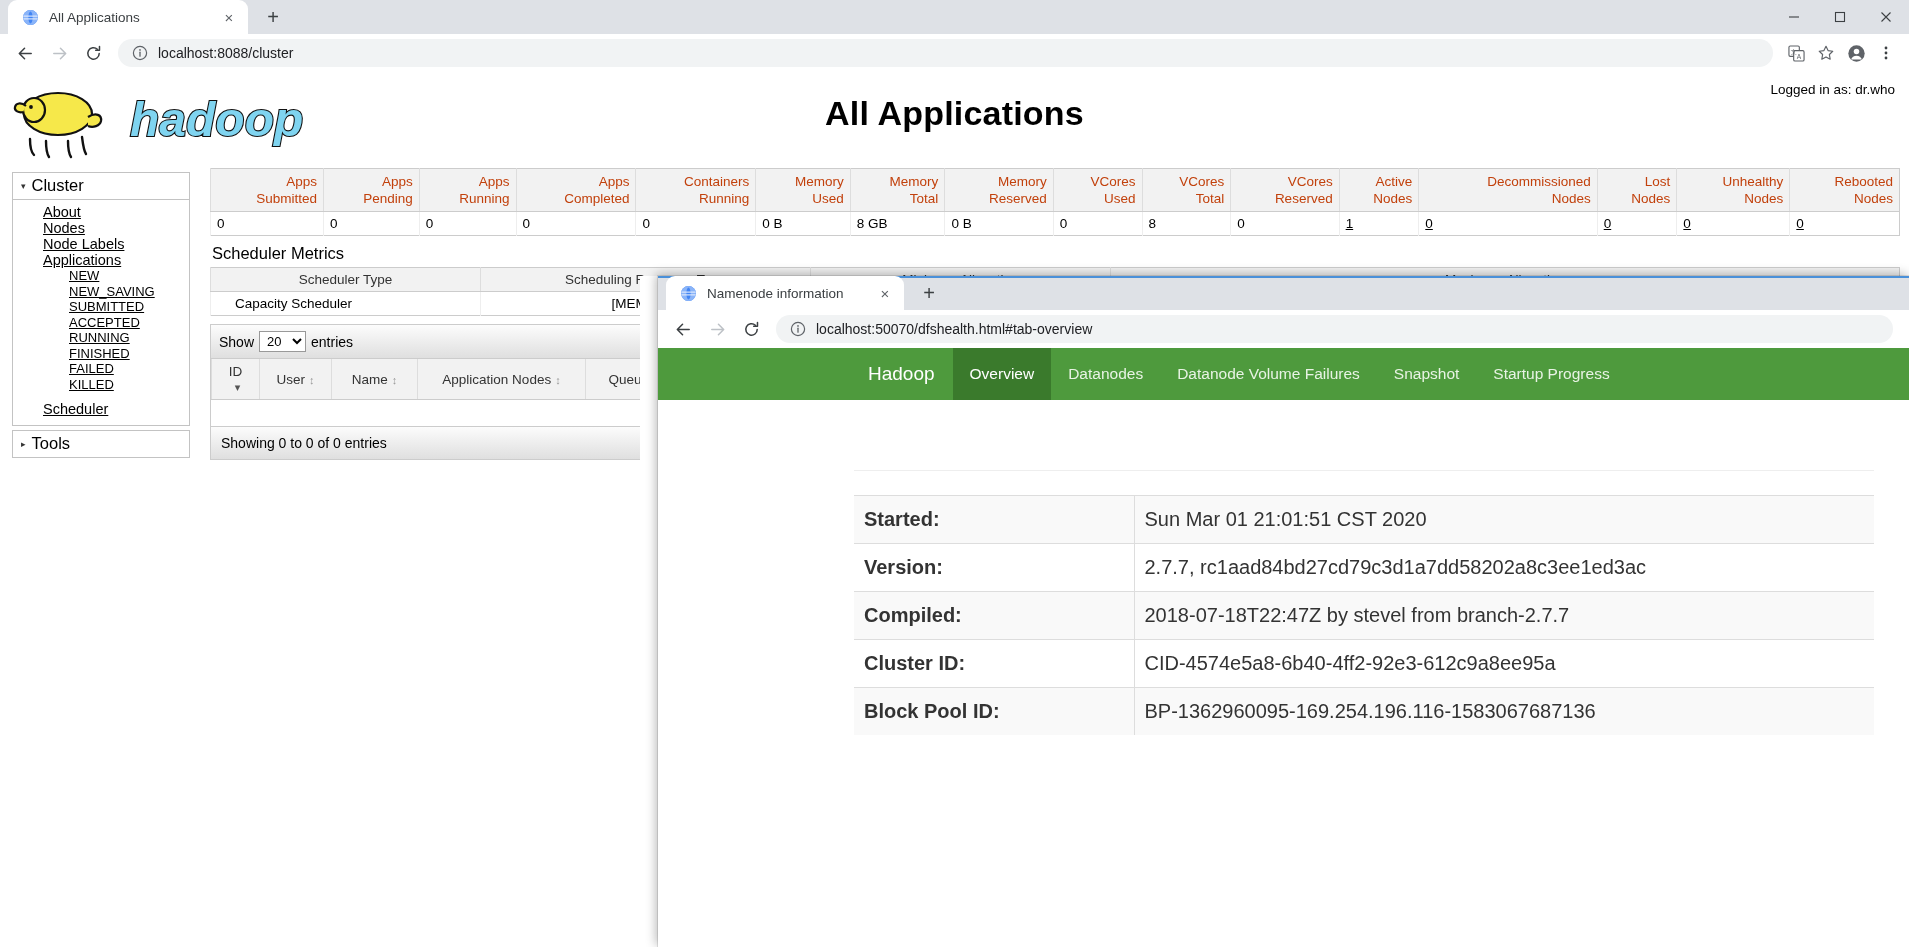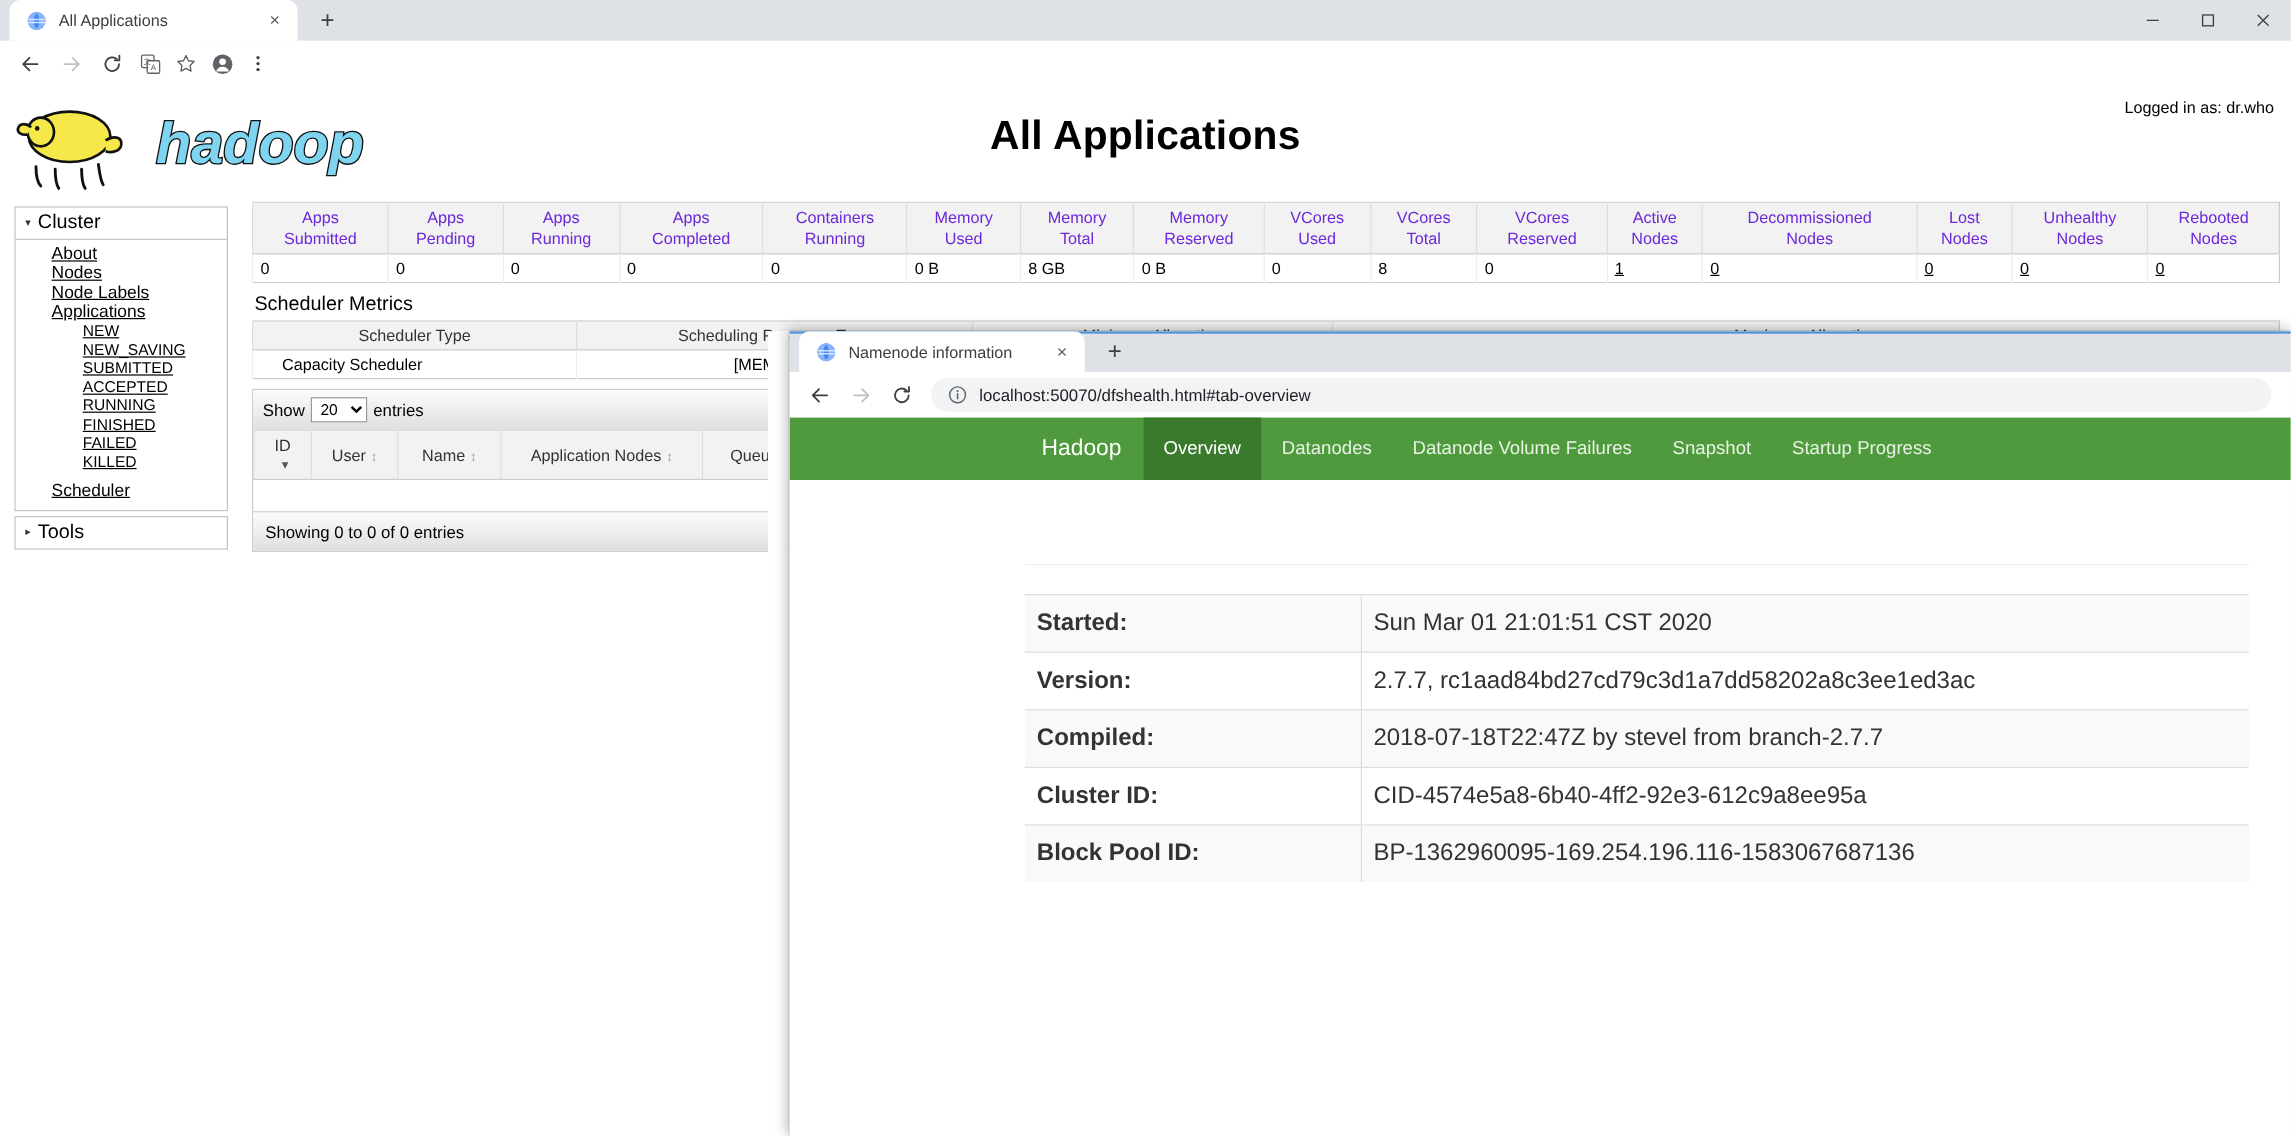--- a/index.html
+++ b/index.html
@@ -174,23 +174,23 @@
     width: 1690px;
     background: #fff;
     border: 1px solid #ccc;
   }
   table.metrics th {
     background: #f2f2f2;
     border-left: 1px solid #ddd;
     border-bottom: 1px solid #ccc;
     font-size: 13.5px;
     font-weight: normal;
-    color: #6d28d9;
+    color: #c2410c;
     padding: 4px 6px;
-    text-align: center;
+    text-align: right;
     line-height: 17px;
   }
   table.metrics td {
     border-left: 1px solid #eee;
     font-size: 13.5px;
     color: #000;
     padding: 3px 6px;
     text-align: left;
     height: 24px;
   }
@@ -395,20 +395,28 @@
     <div class="navbtn disabled">
       <svg width="19" height="19" viewBox="0 0 20 20">
           <path d="M4 10h11.5M11 4.5l5.5 5.5L11 15.5" fill="none" stroke="#bdc1c6" stroke-width="1.6" stroke-linecap="round" stroke-linejoin="round"></path>
         </svg>
     </div>
     <div class="navbtn">
       <svg width="19" height="19" viewBox="0 0 20 20">
           <path d="M16 10a6 6 0 11-1.9-4.4" fill="none" stroke="#3c4043" stroke-width="1.6" stroke-linecap="round"></path>
           <path d="M16.3 2.6v4h-4" fill="none" stroke="#3c4043" stroke-width="1.6" stroke-linecap="round" stroke-linejoin="round"></path>
         </svg>
+    </div>
+    <div class="omnibox">
+      <svg class="info-ico" viewBox="0 0 16 16">
+        <circle cx="8" cy="8" r="6.6" fill="none" stroke="#5f6368" stroke-width="1.2"></circle>
+        <path d="M8 7.2v4" stroke="#5f6368" stroke-width="1.3" stroke-linecap="round"></path>
+        <circle cx="8" cy="4.9" r=".85" fill="#5f6368"></circle>
+      </svg>
+      <span class="urltext">localhost:8088/cluster</span>
     </div>
     <div class="tbicons">
       <div class="navbtn">
         <svg width="17" height="17" viewBox="0 0 18 18">
             <rect x="1" y="1" width="11" height="11" rx="1.4" fill="none" stroke="#5f6368" stroke-width="1.2"></rect>
             <rect x="6" y="6" width="11" height="11" rx="1.4" fill="#fff" stroke="#5f6368" stroke-width="1.2"></rect>
             <text x="11.5" y="14.5" font-size="7" fill="#5f6368" text-anchor="middle" font-family="Liberation Sans">A</text>
             <text x="6.2" y="9" font-size="6.5" fill="#5f6368" text-anchor="middle" font-family="Liberation Sans">文</text>
           </svg>
       </div>

